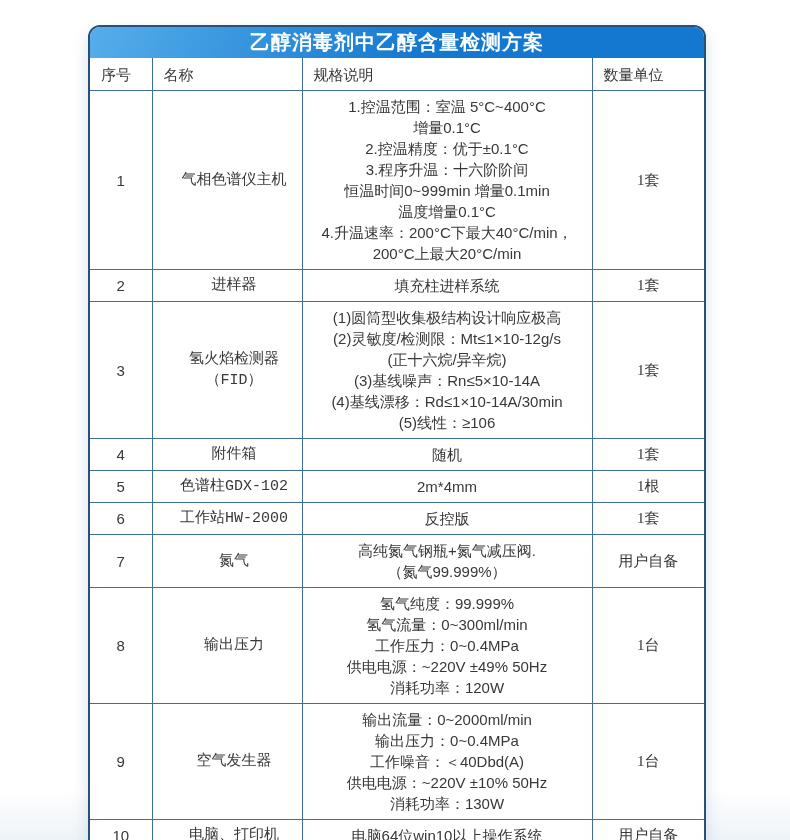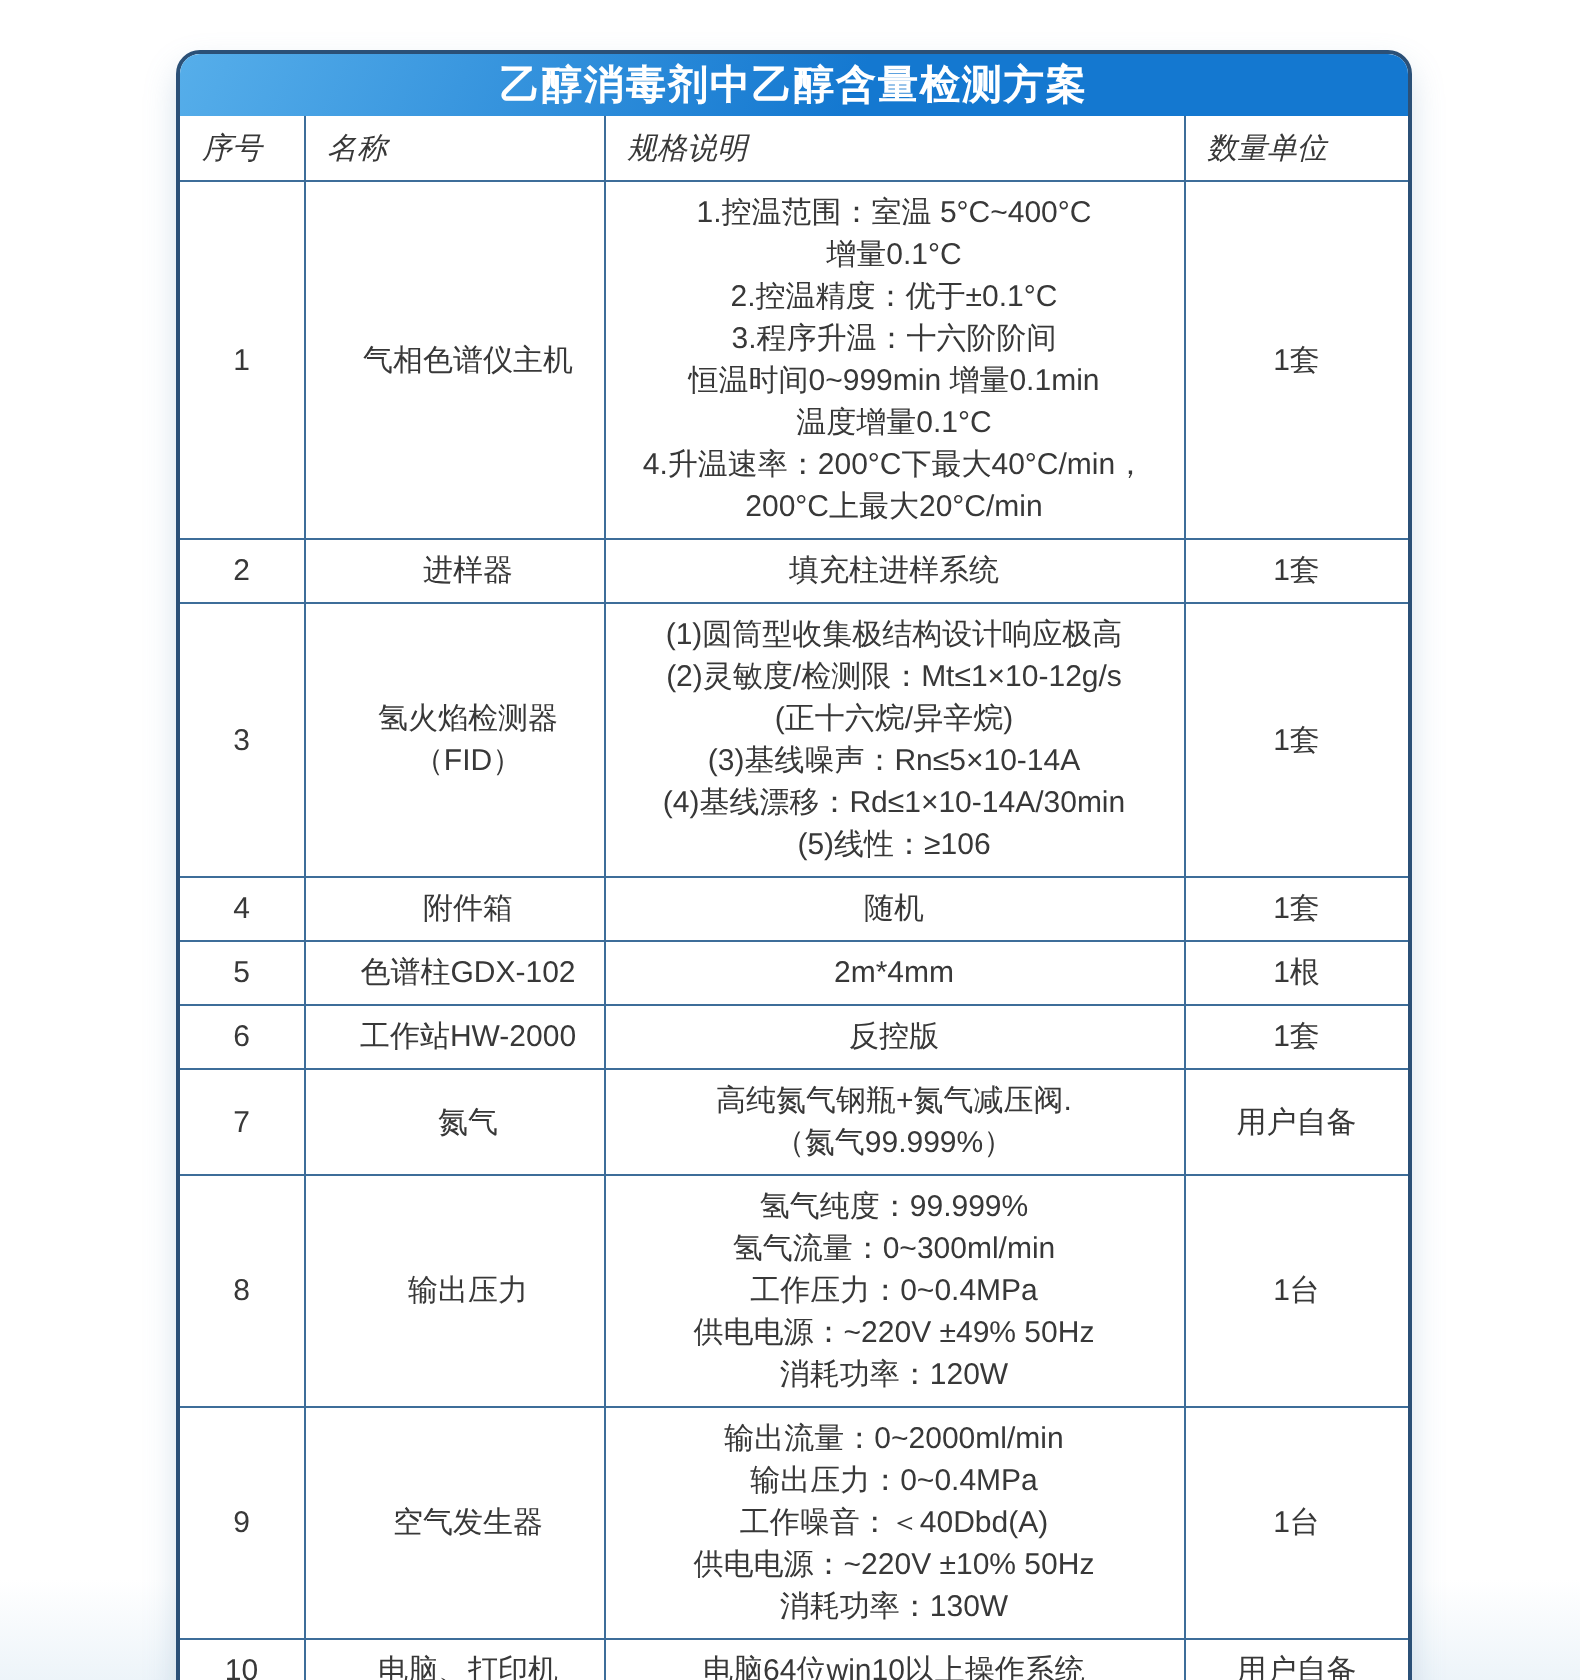--- a/index.html
+++ b/index.html
@@ -41,27 +41,27 @@
     font-weight:normal;
     vertical-align:middle;
     padding:5px 8px;
     line-height:21px;
     color:#383838;
     background:#ffffff;
     text-align:center;
   }
   th{text-align:left;height:22px;padding-left:11px;}
   td.no{text-align:center;}
-  td.name{padding-left:22px;}
+  td.name{padding-left:22px;font-family:Liberation Mono, monospace;}
   td.spec{white-space:pre-line;}
-  td.qty{}
+  td.qty{font-family:Liberation Serif, serif;}
   
   tr :first-child{border-left:none;}
   tr :last-child{border-right:none;}
-  thead tr th{border-top:none;font-style:italic;}
+  thead tr th{border-top:none;}
   tbody tr:last-child td{border-bottom:none;}
 </style>
 </head>
 <body>
 
 <div class="page">
   <div class="table-card">
     <div class="title-bar">乙醇消毒剂中乙醇含量检测方案</div>
     <table>
       <colgroup>

